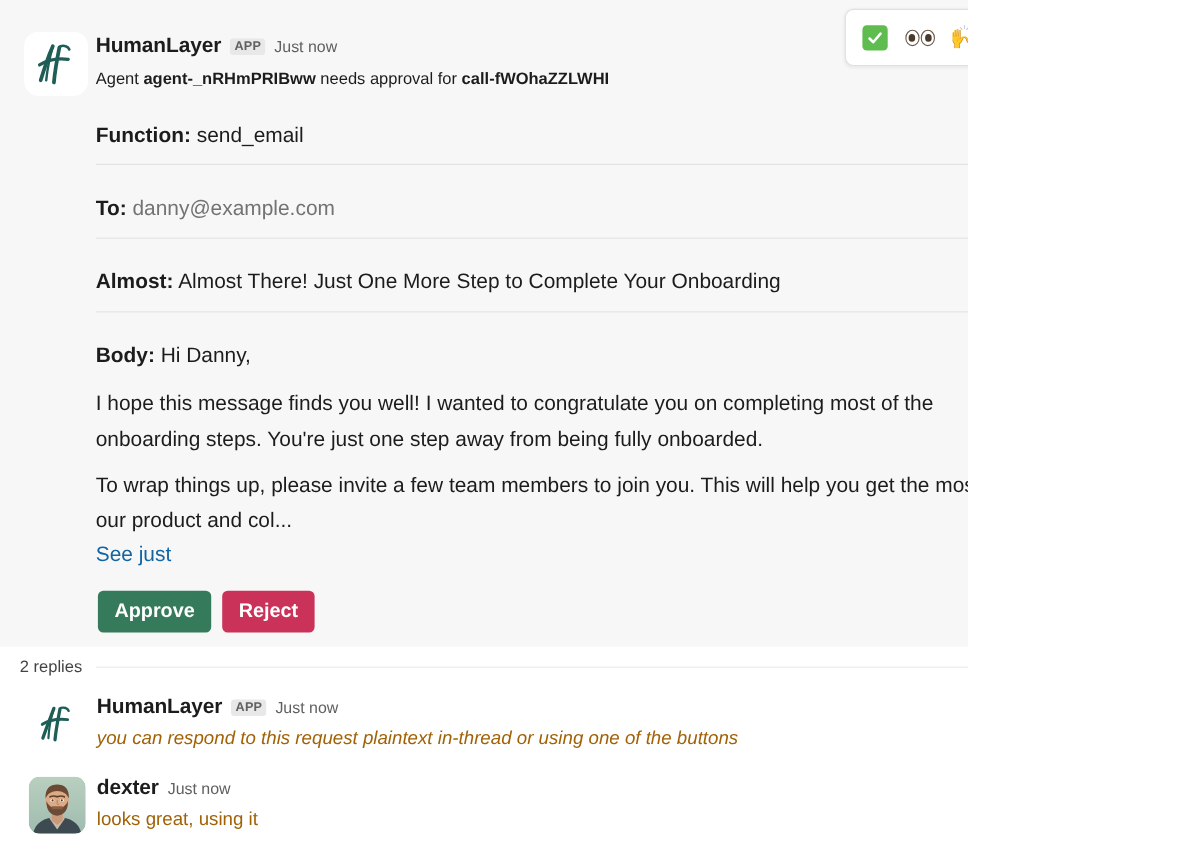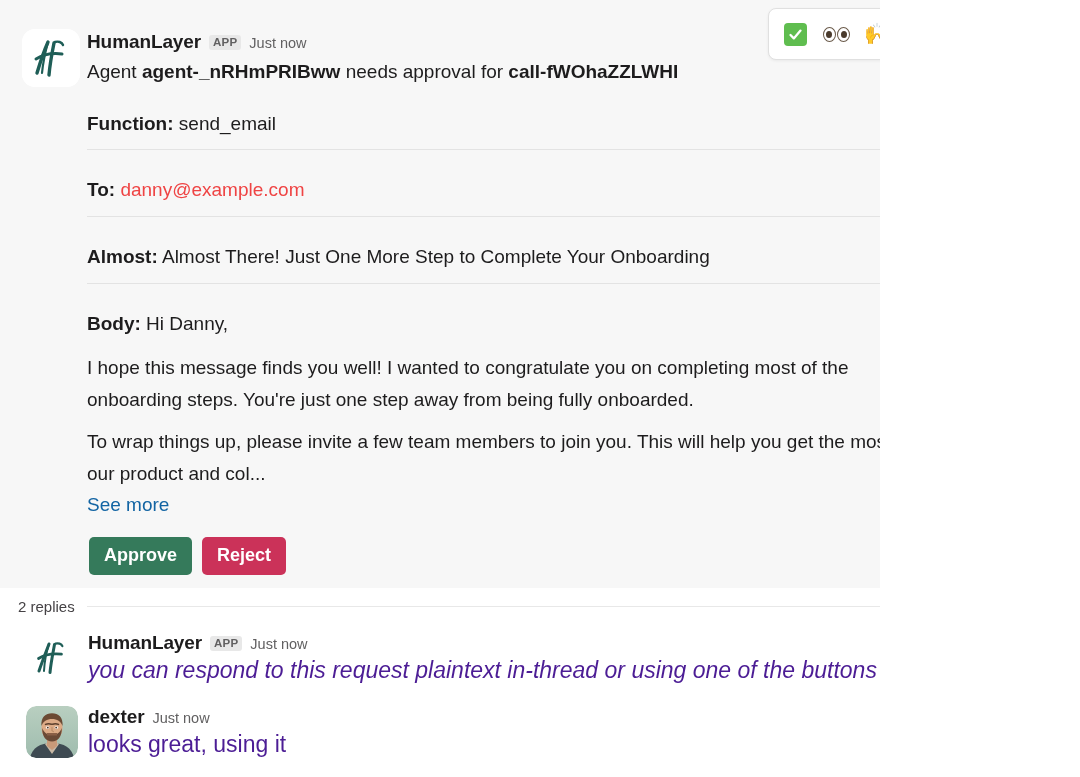--- a/index.html
+++ b/index.html
@@ -68,39 +68,39 @@
   }
   .timestamp {
     font-size: 14.5px;
     color: #616061;
     font-weight: 400;
   }
 
   .headline {
     position: absolute;
     left: 87px; top: 58px;
-    font-size: 19px;
+    font-size: 15px;
     line-height: 27px;
     color: #1d1c1d;
     white-space: nowrap;
   }
   .headline b { font-weight: 700; }
 
   
   .field {
     position: absolute;
     left: 87px;
     width: 860px;
     font-size: 19px;
     line-height: 27px;
     color: #1d1c1d;
   }
   .field .label { font-weight: 700; }
   .field .value { font-weight: 400; }
-  .field .value.link { color: #ef4444; }
+  .field .value.link { color: #737373; }
 
   .field-to      { top: 176px; }
   .field-subject { top: 243px; }
   .field-body    { top: 310px; }
 
   .divider {
     position: absolute;
     left: 87px;
     width: 860px;
     height: 1px;
@@ -257,23 +257,23 @@
     position: absolute;
     left: 88px; top: 0;
     display: flex;
     align-items: baseline;
     gap: 8px;
     white-space: nowrap;
   }
   .reply-text {
     position: absolute;
     left: 88px; top: 25px;
-    font-size: 23px;
+    font-size: 17px;
     line-height: 27px;
-    color: #4c1d95;
+    color: #a16207;
     white-space: nowrap;
   }
   .reply-text.italic { font-style: italic; }
 </style>
 </head>
 <body>
 
 <div id="app">
 
   <div class="parent-msg">
@@ -317,21 +317,21 @@
 
     <div class="divider divider-3"></div>
 
     <div class="field field-body">
       <span class="label">Body:</span><span class="value"> Hi Danny,</span>
     </div>
 
     <div class="body-para para-1">I hope this message finds you well! I wanted to congratulate you on completing most of the onboarding steps. You're just one step away from being fully onboarded.</div>
     <div class="body-para para-2">To wrap things up, please invite a few team members to join you. This will help you get the most out of our product and col...</div>
 
-    <div class="see-more">See more</div>
+    <div class="see-more">See just</div>
 
     <div class="actions">
       <button class="btn btn-approve">Approve</button>
       <button class="btn btn-reject">Reject</button>
     </div>
 
     <div class="toolbar">
 
       <button class="tb-btn">
         <span class="emoji-check">

